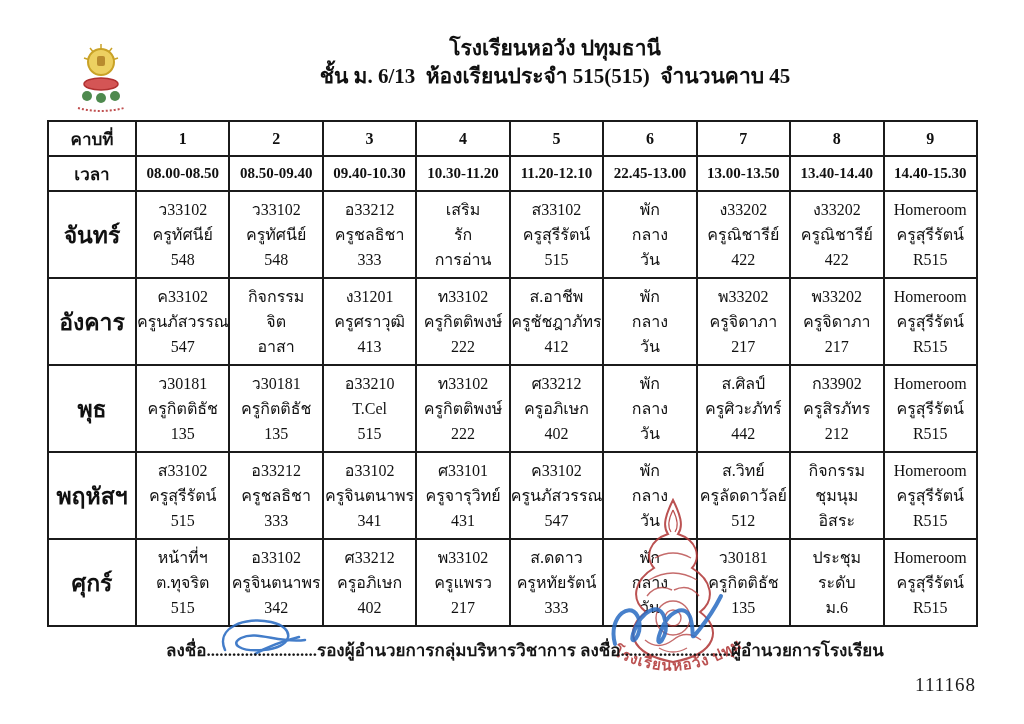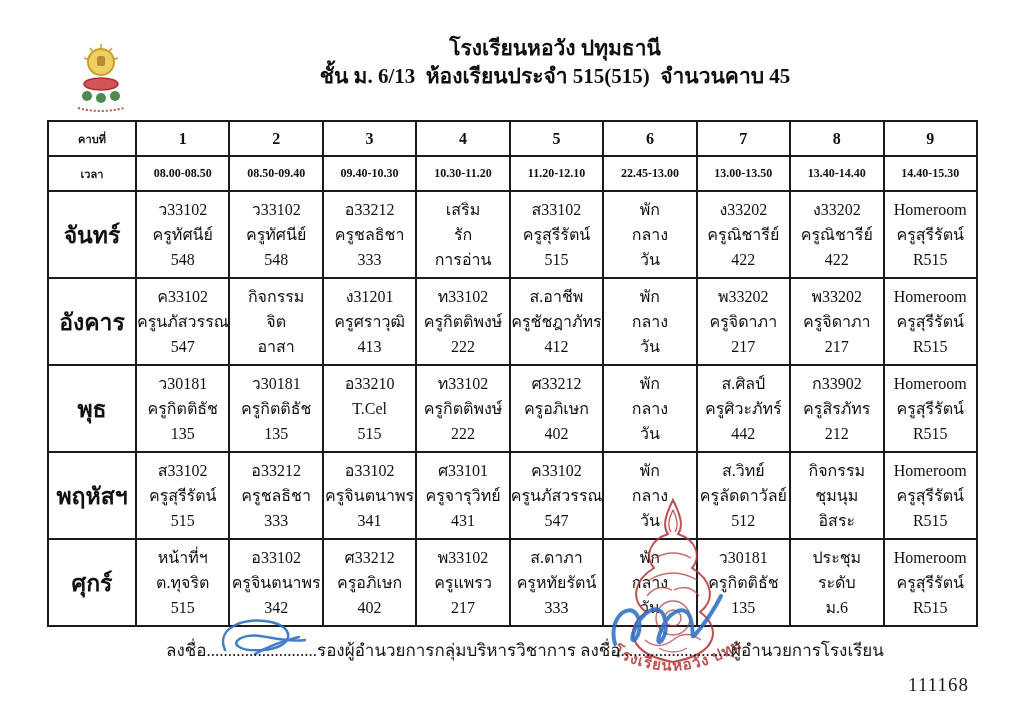--- a/index.html
+++ b/index.html
@@ -20,33 +20,33 @@
   }
   table.timetable th,table.timetable td{
     border:2px solid #1b1b1b;text-align:center;vertical-align:middle;
     padding:0;background:#fff;
   }
   thead tr{height:35px;}
   tbody tr{height:87px;}
   .col-day{width:88px;}
   th{font-weight:700;}
   .period-number{font-size:16px;}
-  .time-cell{font-size:12px;letter-spacing:0;}
-  .head-label{font-size:11px;margin-left:20px;}
+  .time-cell{font-size:15px;letter-spacing:0;}
+  .head-label{font-size:17px;margin-left:20px;}
   .day-name{font-size:23px;}
   td.cell{font-weight:400;}
   .cell-line{font-size:16px;line-height:25px;white-space:nowrap;overflow:visible;}
   
   .footer{
     position:absolute;left:0;right:0;top:636px;text-align:center;
     font-size:17px;font-weight:400;white-space:pre;color:#161616;
   }
-  .footer span{display:inline-block;}
+  .footer span{display:inline-block;font-weight:bold;}
   .doc-number{
-    position:absolute;right:81px;top:674px;font-size:19px;letter-spacing:1px;color:#1a1a1a;
+    position:absolute;right:74px;top:674px;font-size:19px;letter-spacing:1px;color:#1a1a1a;
   }
   
   .stamp{position:absolute;left:583px;top:496px;pointer-events:none;}
   .sig-left{position:absolute;left:205px;top:610px;pointer-events:none;}
   .sig-right{position:absolute;left:603px;top:586px;pointer-events:none;}
 </style>
 </head>
 <body>
 
 <div class="page">
@@ -321,21 +321,21 @@
             <div class="cell-line">ศ33212</div>
             <div class="cell-line">ครูอภิเษก</div>
             <div class="cell-line">402</div>
           </td>
           <td class="cell">
             <div class="cell-line">พ33102</div>
             <div class="cell-line">ครูแพรว</div>
             <div class="cell-line">217</div>
           </td>
           <td class="cell">
-            <div class="cell-line">ส.ดาภา</div>
+            <div class="cell-line">ส.ดดาว</div>
             <div class="cell-line">ครูหทัยรัตน์</div>
             <div class="cell-line">333</div>
           </td>
           <td class="cell">
             <div class="cell-line">พัก</div>
             <div class="cell-line">กลาง</div>
             <div class="cell-line">วัน</div>
           </td>
           <td class="cell">
             <div class="cell-line">ว30181</div>

